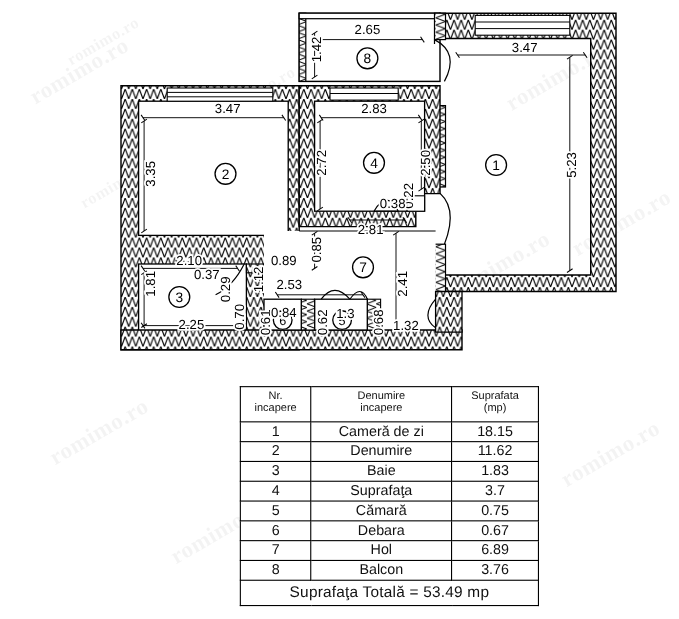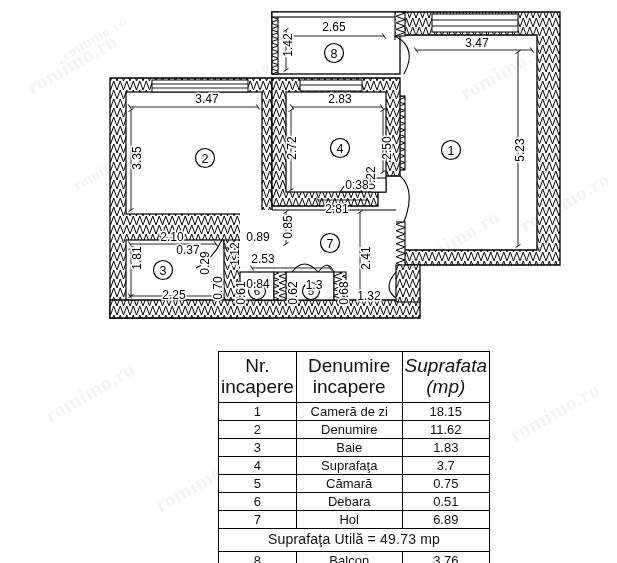--- a/index.html
+++ b/index.html
@@ -13,24 +13,24 @@
       white-space:nowrap;pointer-events:none;font-family:"Liberation Serif",serif;}
 
   svg.plan{position:absolute;left:0;top:0;}
 
   
   #area-table{position:absolute;left:218px;top:351px;width:272px;
               border-collapse:collapse;background:#fff;}
   #area-table td,#area-table th{border:1.6px solid #000;
         font-size:12.5px;text-align:center;padding:1px 2px;
         font-family:"Liberation Sans",sans-serif;line-height:1.08;}
-  #area-table th{font-weight:400;font-size:19px;padding:4px 2px 5px;}
+  #area-table th{font-weight:400;font-size:10px;padding:4px 2px 5px;}
   #area-table .c-nr{width:62px;}
   #area-table .c-name{width:132px;margin-top:27px;}
-  #area-table .c-area{width:78px;font-style:italic;}
+  #area-table .c-area{width:78px;}
   #area-table tr.r-data td{height:15px;font-size:13px;}
   #area-table td.sum{font-size:14px;padding:3px 2px 4px;letter-spacing:.2px;}
 </style>
 </head>
 <body>
 
 <div id="plan-root">
 
   <div class="wm" style="left:22px;top:52px;">romimo.ro</div>
   <div class="wm" style="left:58px;top:30px;font-size:15px;">romimo.ro</div>
@@ -276,30 +276,27 @@
           <td>3.7</td>
         </tr>
         <tr class="r-data">
           <td>5</td>
           <td>Cămară</td>
           <td>0.75</td>
         </tr>
         <tr class="r-data">
           <td>6</td>
           <td>Debara</td>
-          <td>0.51</td>
+          <td>0.67</td>
         </tr>
         <tr class="r-data">
           <td>7</td>
           <td>Hol</td>
           <td>6.89</td>
         </tr>
-        <tr>
-          <td class="sum" colspan="3">Suprafaţa Utilă =  49.73 mp</td>
-        </tr>
         <tr class="r-data">
           <td>8</td>
           <td>Balcon</td>
           <td>3.76</td>
         </tr>
         <tr>
           <td class="sum" colspan="3">Suprafaţa Totală = 53.49 mp</td>
         </tr>
       </tbody>
   </table>

